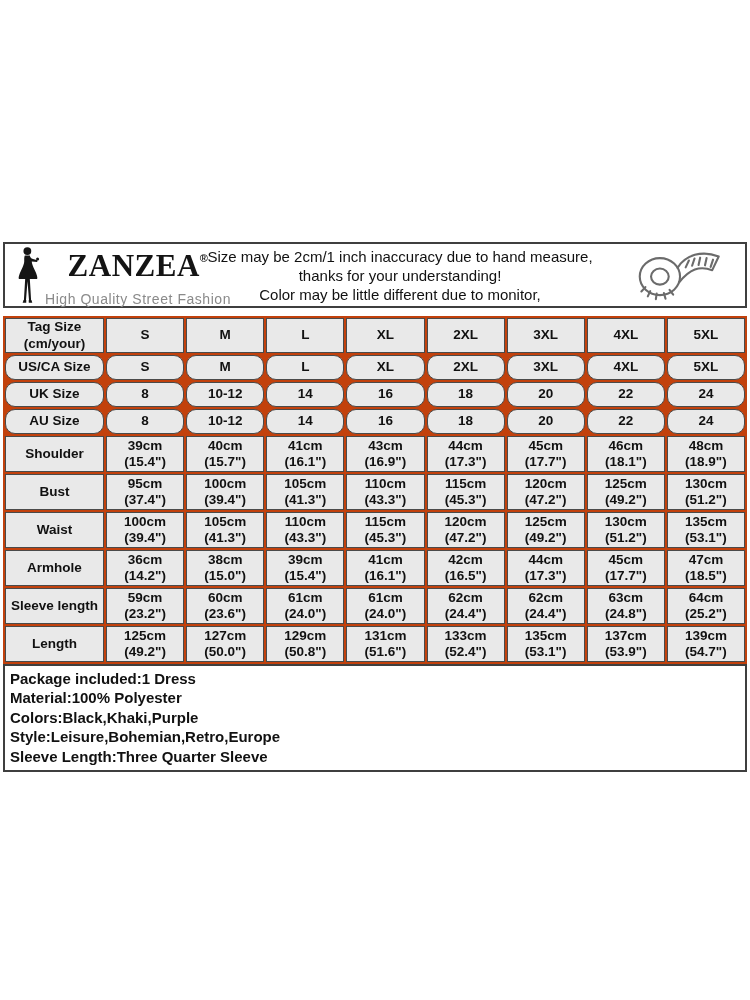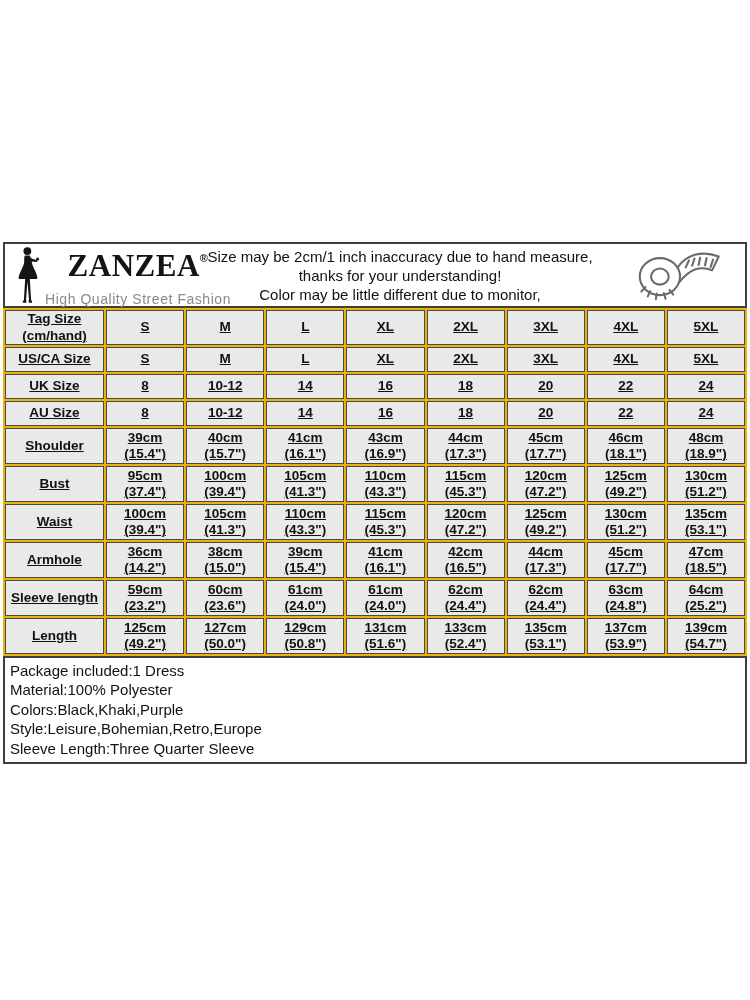--- a/index.html
+++ b/index.html
@@ -27,48 +27,47 @@
   .notice { flex: 1; text-align: center; font-weight: 400; font-size: 15px; line-height: 19px; white-space: nowrap; }
 
   .tape-svg { width: 118px; height: 58px; margin-right: 10px; flex: 0 0 auto; }
 
   
   .size-table {
     width: 100%;
     border-collapse: separate;
     border-spacing: 2px;
     table-layout: fixed;
-    background: #eab308;
-    margin-top: 0px;
-    text-decoration: underline;
+    background: #c2410c;
+    margin-top: 8px;
   }
   .size-table td {
     background: #e9e9e9;
     border: 1px solid #4a4a4a;
     text-align: center;
     vertical-align: middle;
     font-weight: 700;
     font-size: 13.5px;
     padding: 0 1px;
     overflow: hidden;
   }
   .size-table td.label { width: 95px; }
   .r-head td   { height: 30px; }
-  .r-single td { height: 23px; }
+  .r-single td { height: 23px; border-radius: 10px; }
   .r-double td { height: 34px; }
   .cl { line-height: 16.5px; }
 
   
   .details-box {
     border: 2px solid #3f3f3f;
     background: #fff;
     margin-top: 0px;
     padding: 3px 5px 4px 5px;
     font-size: 15px;
-    font-weight: 400;
+    font-weight: 700;
     line-height: 19.4px;
   }
 </style>
 </head>
 <body>
 
 <div class="canvas">
 
   <div class="header-box">
     <div class="logo">
@@ -111,21 +110,21 @@
         <line x1="52" y1="54.5" x2="56.5" y2="60.5"></line>
       </g>
     </svg>
   </div>
 
   <table class="size-table">
     <tbody id="table-body">
         <tr class="r-head">
           <td class="label">
             <div class="cl">Tag Size</div>
-            <div class="cl">(cm/hand)</div>
+            <div class="cl">(cm/your)</div>
           </td>
           <td>
             <div class="cl">S</div>
           </td>
           <td>
             <div class="cl">M</div>
           </td>
           <td>
             <div class="cl">L</div>
           </td>

